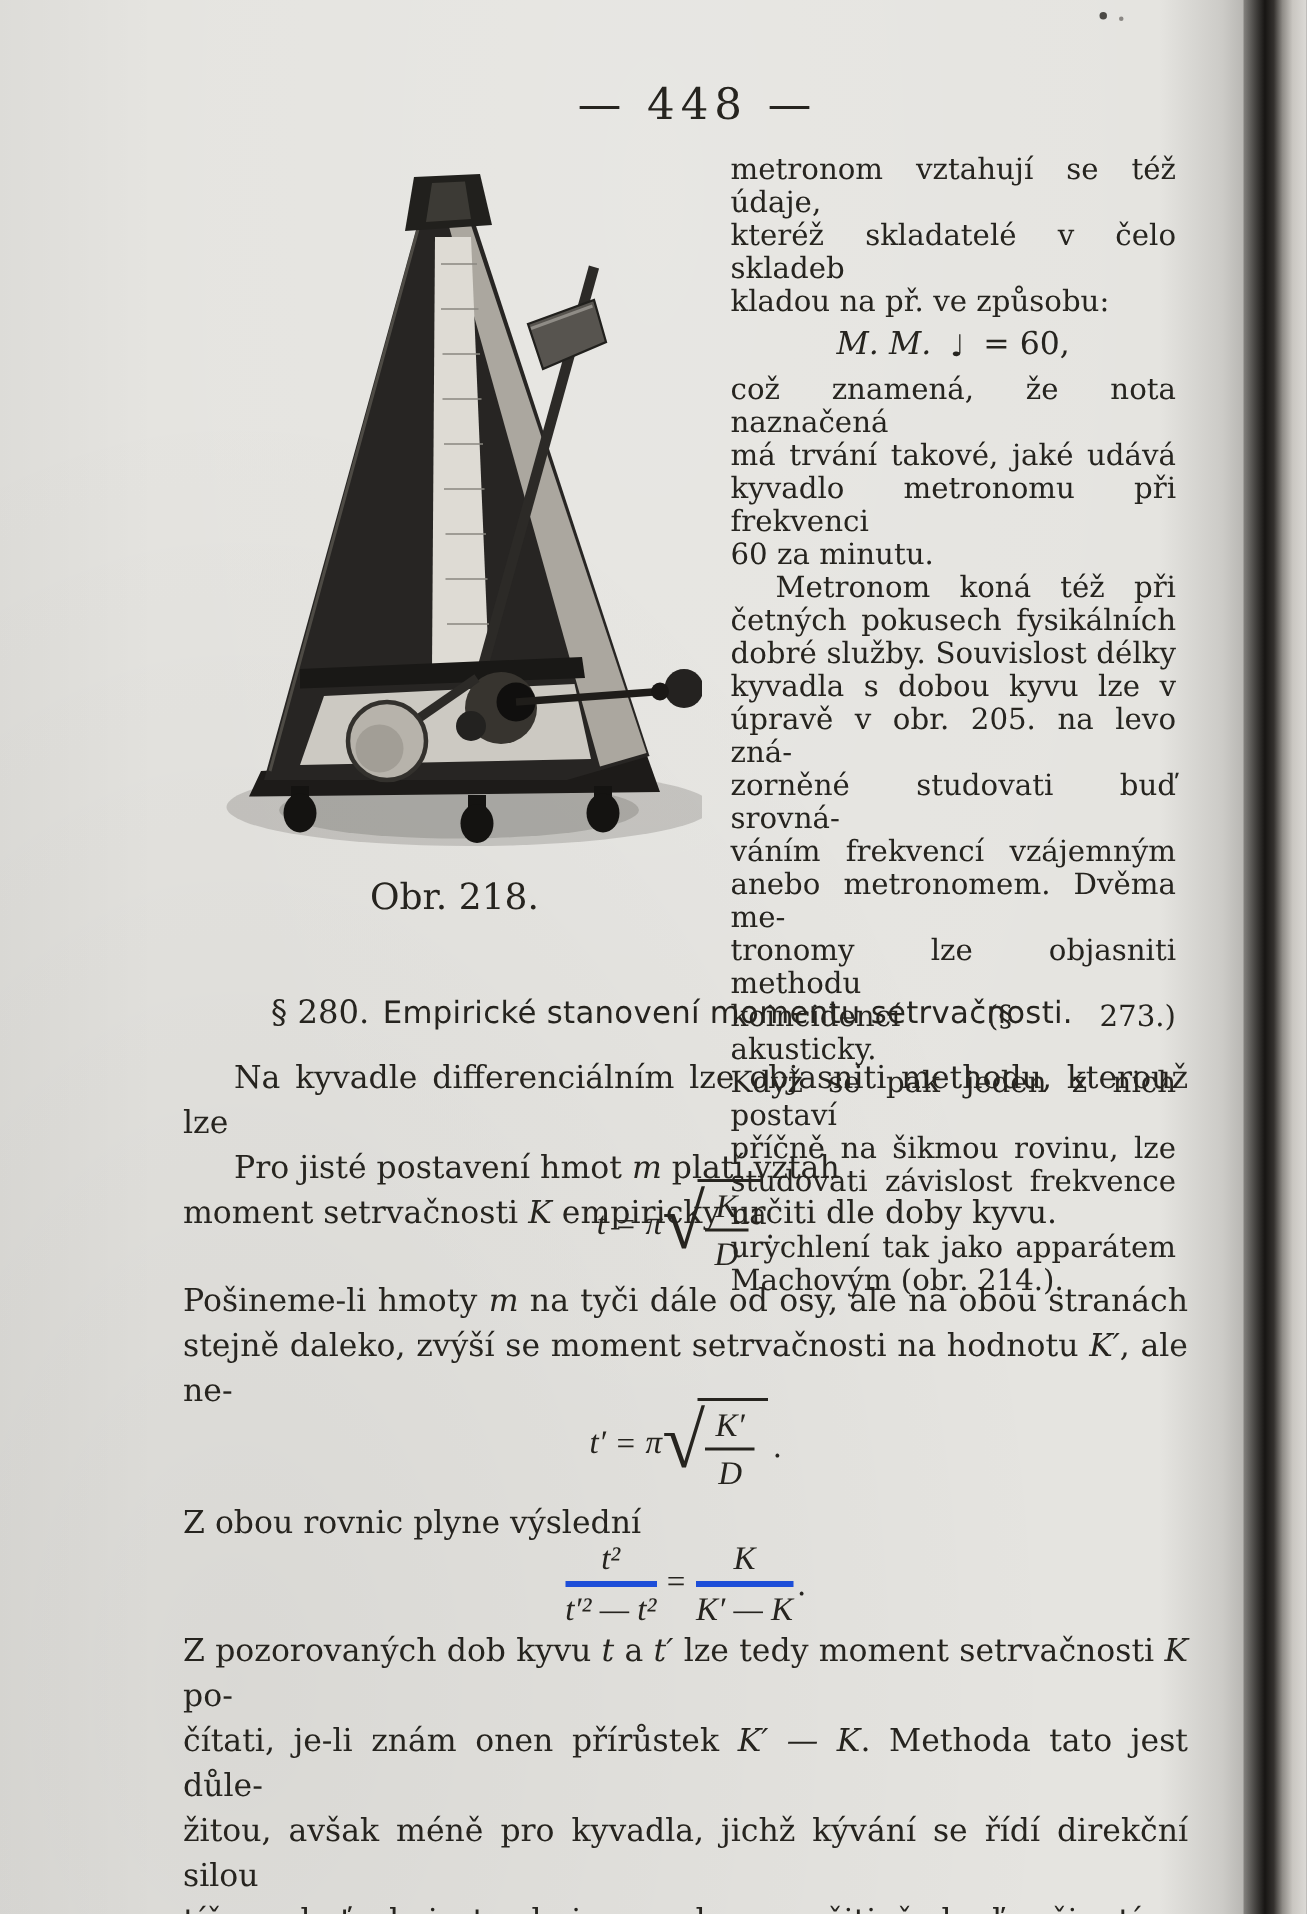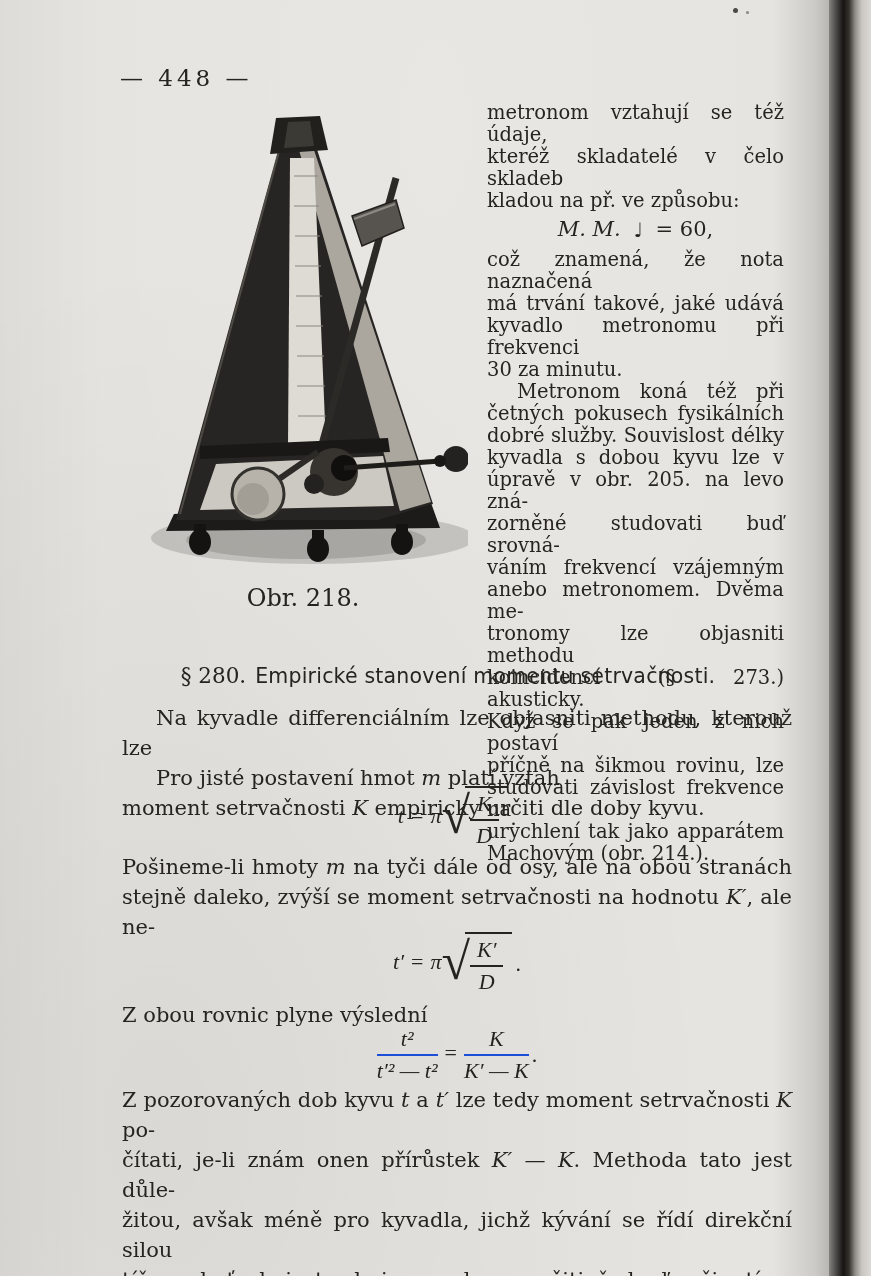--- a/index.html
+++ b/index.html
@@ -10,22 +10,22 @@
                    radial-gradient(ellipse at 50% 10%, rgba(255,255,255,0.10), transparent 60%),
                    linear-gradient(to right, rgba(0,0,0,0.035), transparent 12%);}
   
   .curl-soft{position:absolute;top:0;right:28px;width:70px;height:100%;pointer-events:none;
         background:linear-gradient(to right, rgba(90,88,84,0) 0%, rgba(90,88,84,0.18) 60%, rgba(60,58,55,0.38) 100%);}
   .curl-dark{position:absolute;top:0;right:0;width:42px;height:100%;pointer-events:none;
         background:linear-gradient(to right, rgba(70,68,65,0.45) 0%, #171513 34%, #34312e 48%,
                    #8f8c87 62%, #c9c6c1 78%, #dcdad6 100%);}
   .speck{position:absolute;border-radius:50%;background:#4c4a46;}
 
-  .pagenum{position:absolute;top:52px;left:120px;width:690px;
-        font-size:23px;letter-spacing:4px;margin-top:13px;}
+  .pagenum{position:absolute;top:52px;left:120px;width:690px;text-align:center;
+        font-size:29px;letter-spacing:4px;}
 
   
   .rightcol{position:absolute;left:487px;top:102px;width:297px;font-size:19.5px;line-height:22px;}
   .tline{min-height:22px;}
   .just{text-align:justify;text-align-last:justify;}
   .ind{text-indent:30px;}
   .mm-line{text-align:center;font-size:21px;padding:6px 0 8px 0;}
   .mm-line i{font-weight:normal;margin-right:6px;}
   .note{font-family:"DejaVu Sans", sans-serif;font-size:20px;margin-right:6px;vertical-align:-1px;}
 
@@ -43,21 +43,21 @@
   #para1{top:703px;} #para2{top:852px;} #lineZ{top:1000px;} #para3{top:1085px;}
   .para .tline{min-height:30px;}
   .para .ind{text-indent:34px;}
 
   
   .formula{position:absolute;left:122px;width:670px;text-align:center;font-size:22px;line-height:normal;font-family:Liberation Serif, serif;}
   #formula1{top:786px;} #formula2{top:932px;} #formula3{top:1026px;}
   .formula i{font-style:italic;}
   .sp{padding:0 7px;}
   .frac{display:inline-block;vertical-align:middle;text-align:center;}
-  .fnum{display:block;border-bottom:2px solid #1d4ed8;padding:0 7px 2px 7px;}
+  .fnum{display:block;border-bottom:4px solid #1d4ed8;padding:0 7px 2px 7px;}
   .fden{display:block;padding-top:2px;}
   .rt{display:inline-flex;align-items:center;vertical-align:middle;}
   .rsym{font-size:52px;line-height:1;margin-right:-5px;transform:translateY(-2px);}
   .rbody{display:inline-block;border-top:2px solid #26241f;padding:3px 9px 0 5px;}
   .rbody .fnum{border-bottom:2px solid #26241f;}
   .fdot{vertical-align:middle;padding-left:3px;}
 </style>
 </head>
 <body>
 
@@ -127,21 +127,21 @@
       </div>
     <div class="tline mm-line">
       <i>M. M.</i>
       <span class="note">♩</span>
       <span>= 60,</span>
     </div>
     <div>
         <div class="tline just"><span>což znamená, že nota naznačená</span></div>
         <div class="tline just"><span>má trvání takové, jaké udává</span></div>
         <div class="tline just"><span>kyvadlo metronomu při frekvenci</span></div>
-        <div class="tline"><span>30 za minutu.</span></div>
+        <div class="tline"><span>60 za minutu.</span></div>
         <div class="tline just ind"><span>Metronom koná též při</span></div>
         <div class="tline just"><span>četných pokusech fysikálních</span></div>
         <div class="tline just"><span>dobré služby. Souvislost délky</span></div>
         <div class="tline just"><span>kyvadla s dobou kyvu lze v</span></div>
         <div class="tline just"><span>úpravě v obr. 205. na levo zná-</span></div>
         <div class="tline just"><span>zorněné studovati buď srovná-</span></div>
         <div class="tline just"><span>váním frekvencí vzájemným</span></div>
         <div class="tline just"><span>anebo metronomem. Dvěma me-</span></div>
         <div class="tline just"><span>tronomy lze objasniti methodu</span></div>
         <div class="tline just"><span>koincidencí (§ 273.) akusticky.</span></div>

